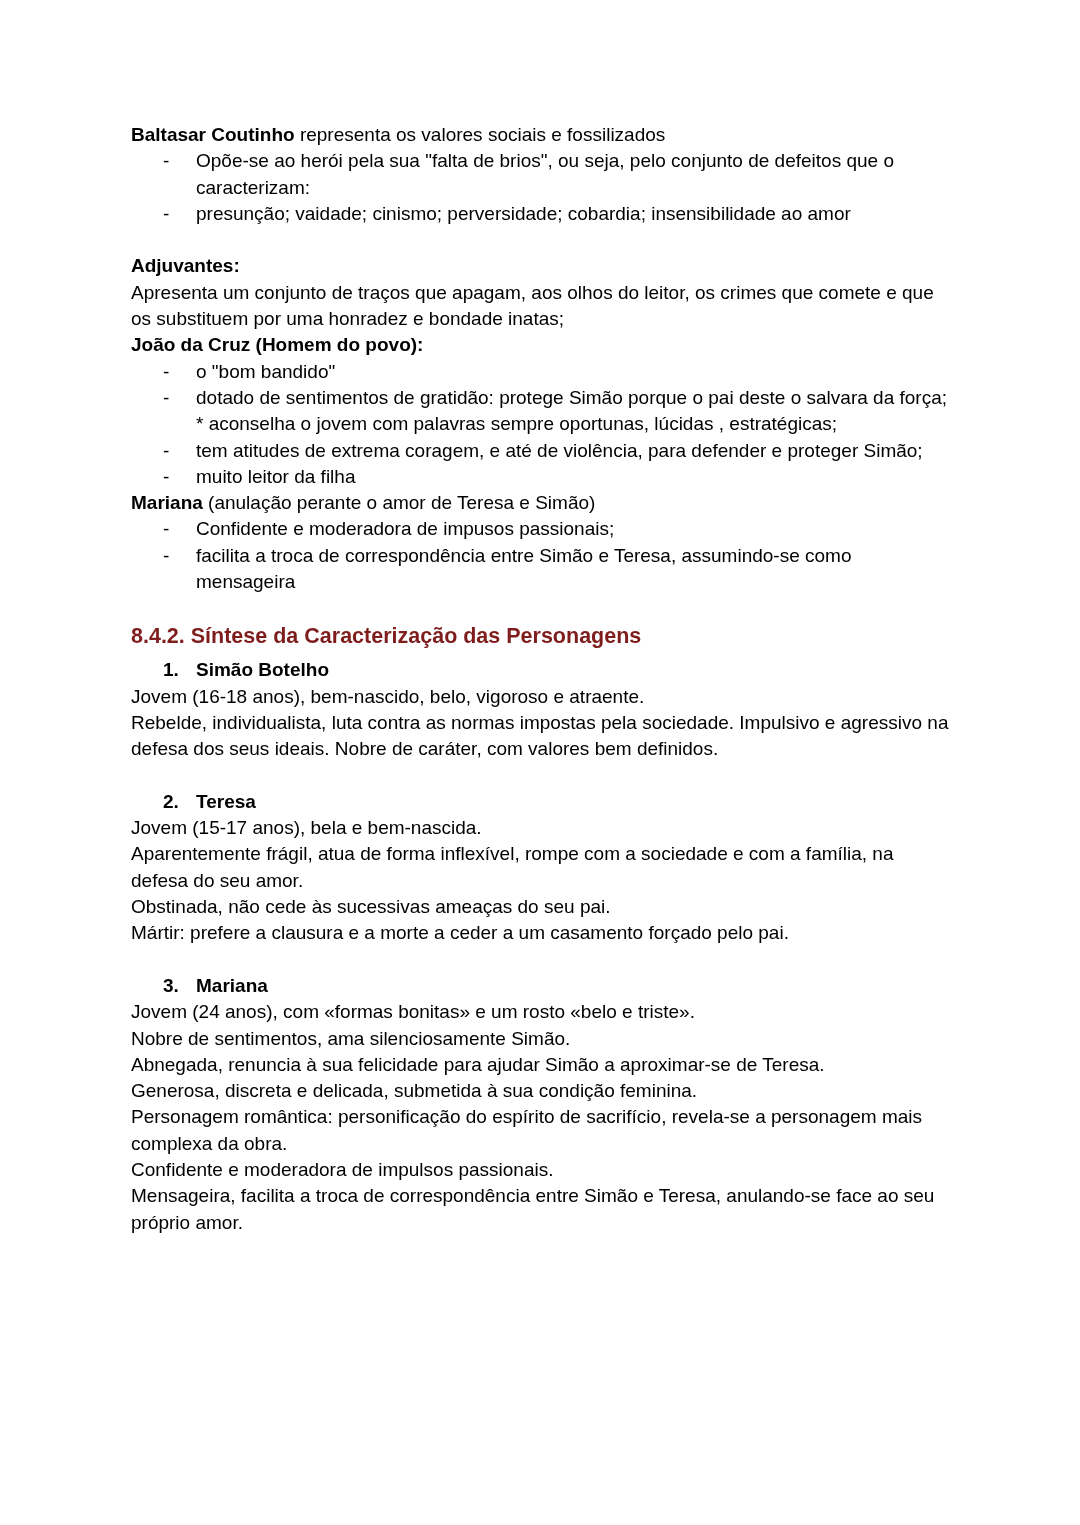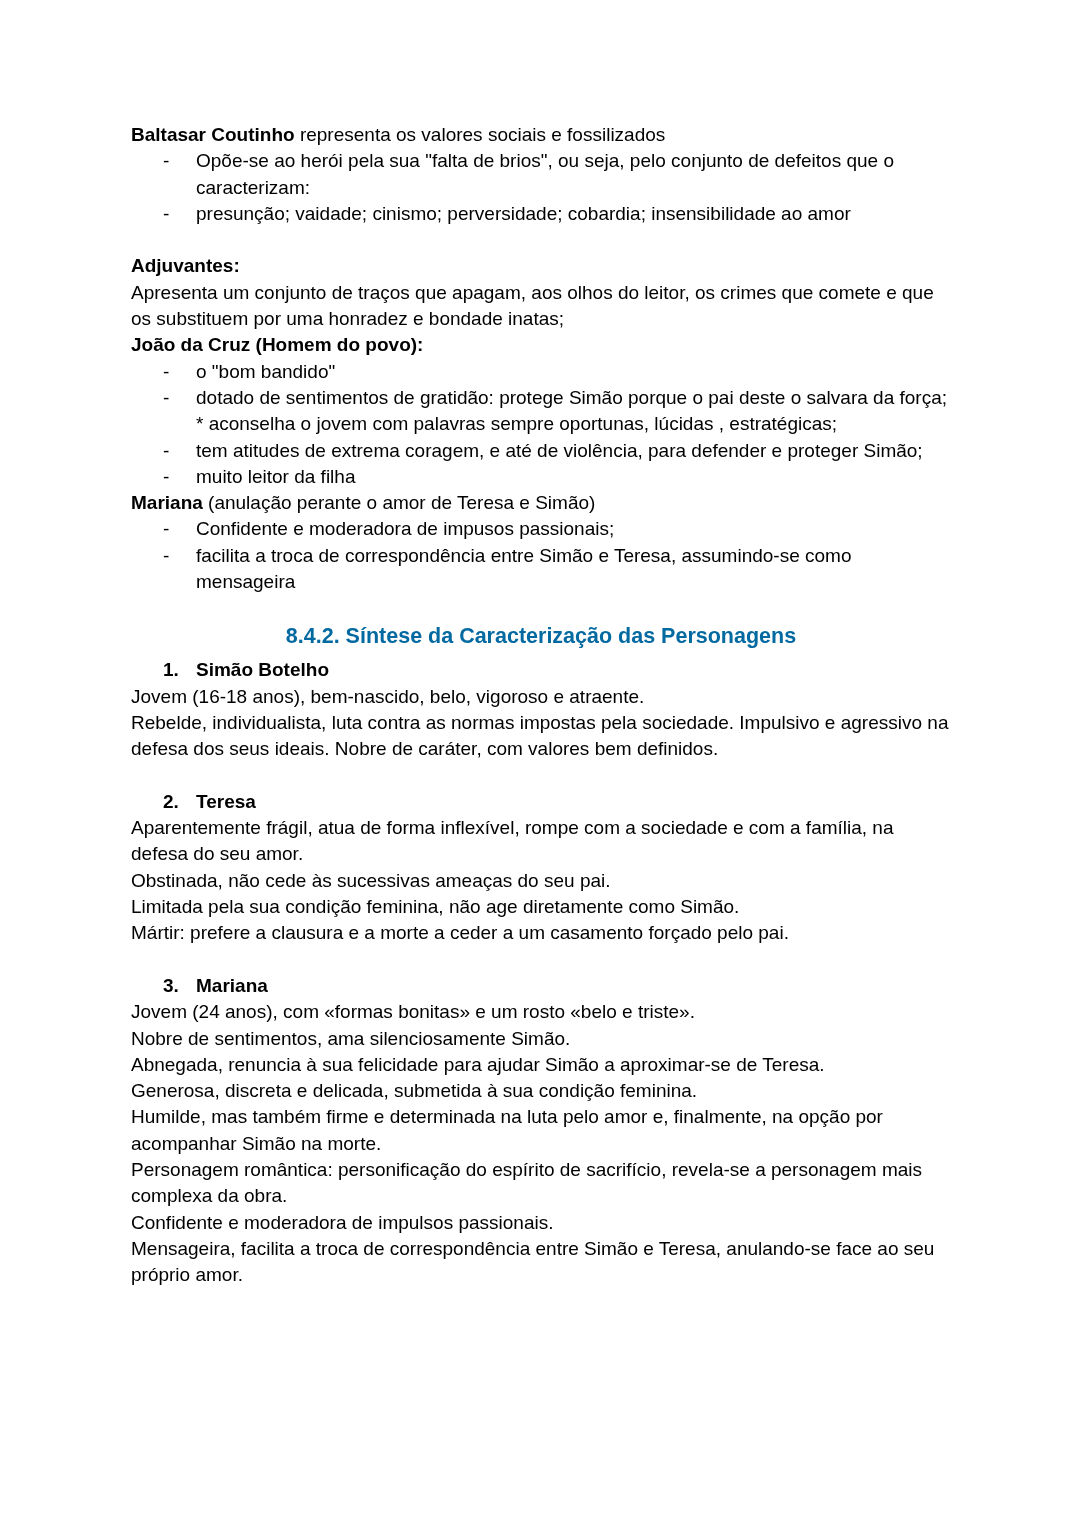--- a/index.html
+++ b/index.html
@@ -35,26 +35,25 @@
     ul.dash li {
       position: relative;
       padding-left: 65px;
     }
     ul.dash li .dash-mark {
       position: absolute;
       left: 32px;
       top: 0;
     }
     .section-heading {
-      color: #0369a1;
+      color: #7f1d1d;
       font-weight: bold;
       font-size: 21.5px;
       line-height: 30px;
       margin: 12px 0 6px 0;
-      text-align: center;
     }
     .num-item {
       position: relative;
       padding-left: 65px;
       font-weight: bold;
     }
     .num-item .num {
       position: absolute;
       left: 32px;
       top: 0;
@@ -99,33 +98,32 @@
   </div>
   <p class="line">Jovem (16-18 anos), bem-nascido, belo, vigoroso e atraente.</p>
   <p class="line">Rebelde, individualista, luta contra as normas impostas pela sociedade. Impulsivo e agressivo na defesa dos seus ideais. Nobre de caráter, com valores bem definidos.</p>
 
   <div class="blank"></div>
 
   <div class="num-item">
     <span class="num">2.</span>
     <span>Teresa</span>
   </div>
+  <p class="line">Jovem (15-17 anos), bela e bem-nascida.</p>
   <p class="line">Aparentemente frágil, atua de forma inflexível, rompe com a sociedade e com a família, na defesa do seu amor.</p>
   <p class="line">Obstinada, não cede às sucessivas ameaças do seu pai.</p>
-  <p class="line">Limitada pela sua condição feminina, não age diretamente como Simão.</p>
   <p class="line">Mártir: prefere a clausura e a morte a ceder a um casamento forçado pelo pai.</p>
 
   <div class="blank"></div>
 
   <div class="num-item">
     <span class="num">3.</span>
     <span>Mariana</span>
   </div>
   <p class="line">Jovem (24 anos), com «formas bonitas» e um rosto «belo e triste».</p>
   <p class="line">Nobre de sentimentos, ama silenciosamente Simão.</p>
   <p class="line">Abnegada, renuncia à sua felicidade para ajudar Simão a aproximar-se de Teresa.</p>
   <p class="line">Generosa, discreta e delicada, submetida à sua condição feminina.</p>
-  <p class="line">Humilde, mas também firme e determinada na luta pelo amor e, finalmente, na opção por acompanhar Simão na morte.</p>
   <p class="line">Personagem romântica: personificação do espírito de sacrifício, revela-se a personagem mais complexa da obra.</p>
   <p class="line">Confidente e moderadora de impulsos passionais.</p>
   <p class="line">Mensageira, facilita a troca de correspondência entre Simão e Teresa, anulando-se face ao seu próprio amor.</p>
 
 </div>
 
 </body></html>

